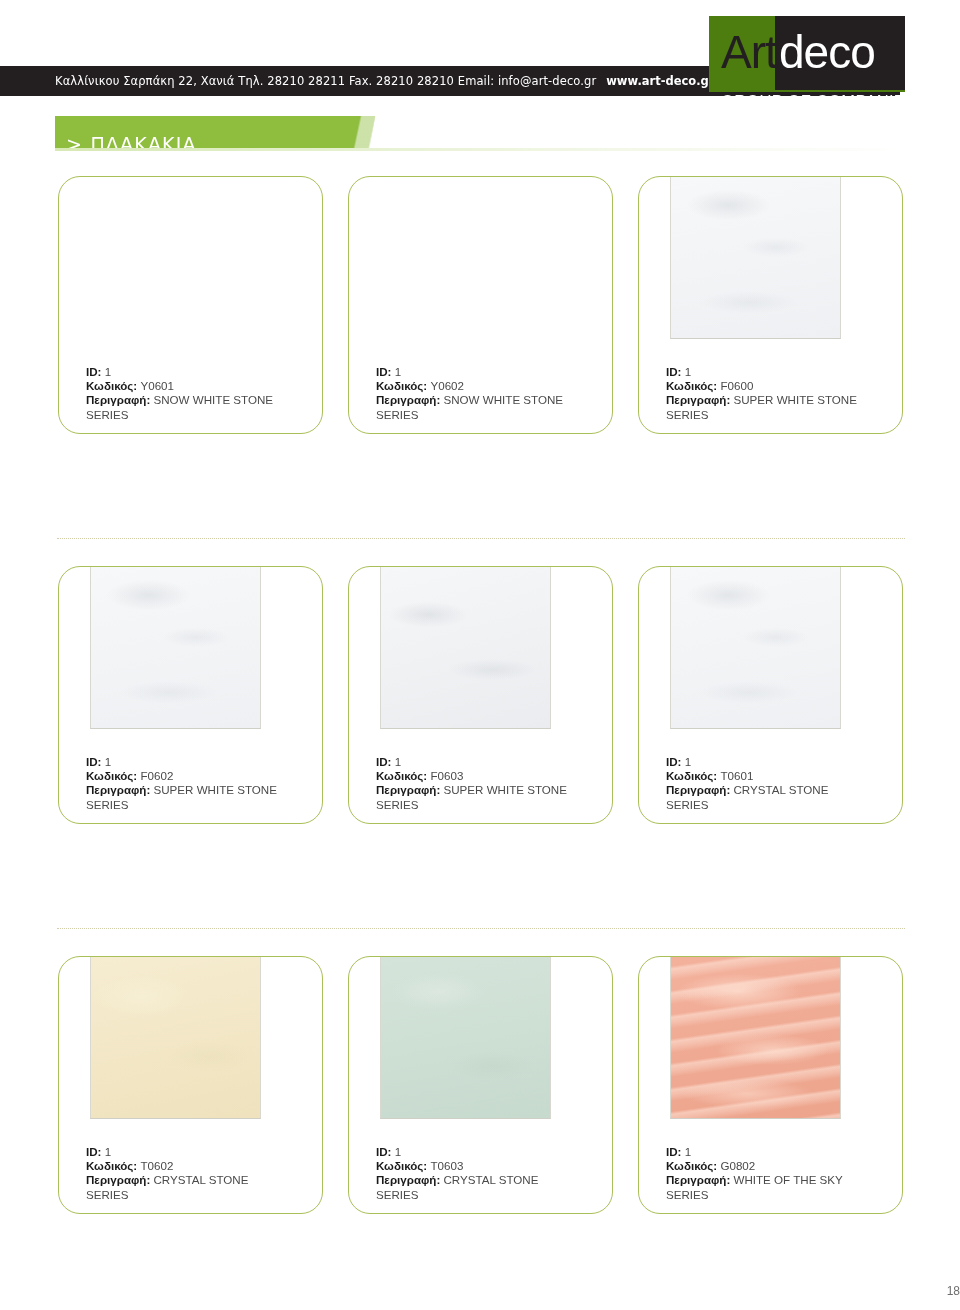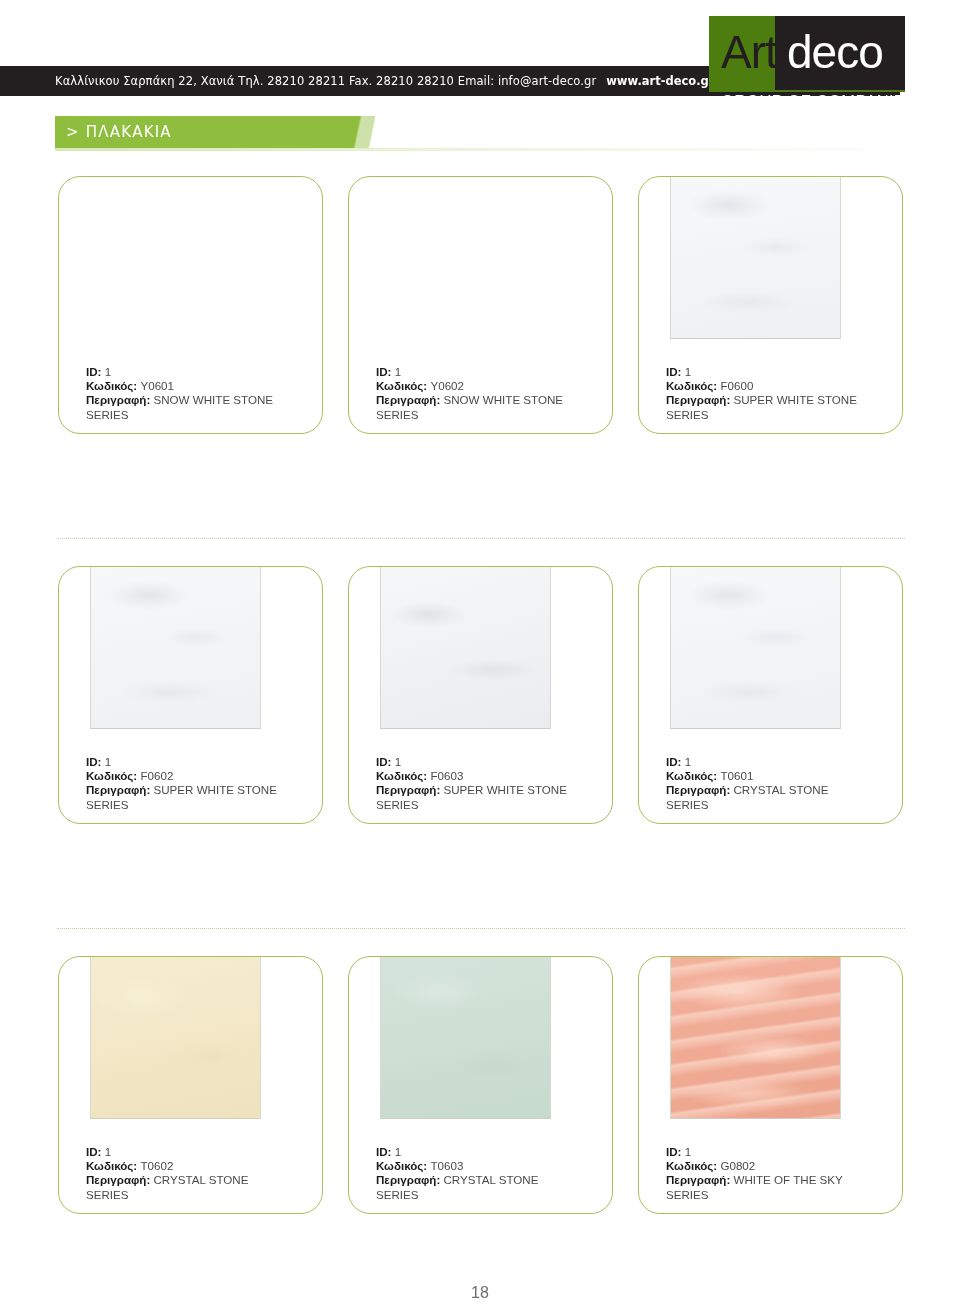--- a/index.html
+++ b/index.html
@@ -74,21 +74,21 @@
     left: 12px; top: 6px;
     font-size: 46px;
     line-height: 60px;
     color: #231f20;
     font-family: "Liberation Sans", sans-serif;
     font-weight: 300;
     letter-spacing: -1px;
   }
   .logo-deco {
     position: absolute;
-    left: 78px; top: 6px;
+    left: 70px; top: 6px;
     font-size: 46px;
     line-height: 60px;
     color: #ffffff;
     font-family: "Liberation Sans", sans-serif;
     font-weight: 300;
     letter-spacing: -1px;
   }
   .logo-sub {
     position: absolute;
     left: 12px; top: 76px;
@@ -116,25 +116,25 @@
   }
   .sectionbar-taper2 {
     position: absolute;
     left: 340px; top: 100px;
     width: 60px;
     height: 32px;
     background: linear-gradient(102deg, rgba(255,255,255,0) 0%, rgba(255,255,255,0) 30%, rgba(255,255,255,0.55) 33%, rgba(255,255,255,0.55) 52%, rgba(255,255,255,1) 55%, rgba(255,255,255,1) 100%);
   }
   .sectionbar-label {
     position: absolute;
-    left: 66px; top: 100px;
+    left: 66px; top: 112px;
     height: 40px;
     line-height: 33px;
     color: #ffffff;
-    font-size: 15px;
+    font-size: 19px;
     letter-spacing: 1.2px;
     font-family: "DejaVu Sans", "Liberation Sans", sans-serif;
     white-space: nowrap;
   }
   .sectionbar-underline {
     position: absolute;
     left: 55px; top: 132px;
     width: 850px;
     height: 3px;
     background: linear-gradient(90deg, #d7e9b4 0%, #eef5e0 55%, #ffffff 100%);
@@ -271,22 +271,22 @@
     opacity: 0.85;
   }
   .sep-1 { top: 522px; }
   .sep-2 { top: 912px; }
 
   
   .pagenum {
     position: absolute;
     left: 0; top: 1268px;
     width: 960px;
-    text-align: center;
-    font-size: 16px;
+    text-align: right;
+    font-size: 12px;
     color: #6e6e6e;
     font-family: "Liberation Sans", sans-serif;
   }
 </style>
 </head>
 <body>
 
 <div class="page">
 
   <div class="header">

